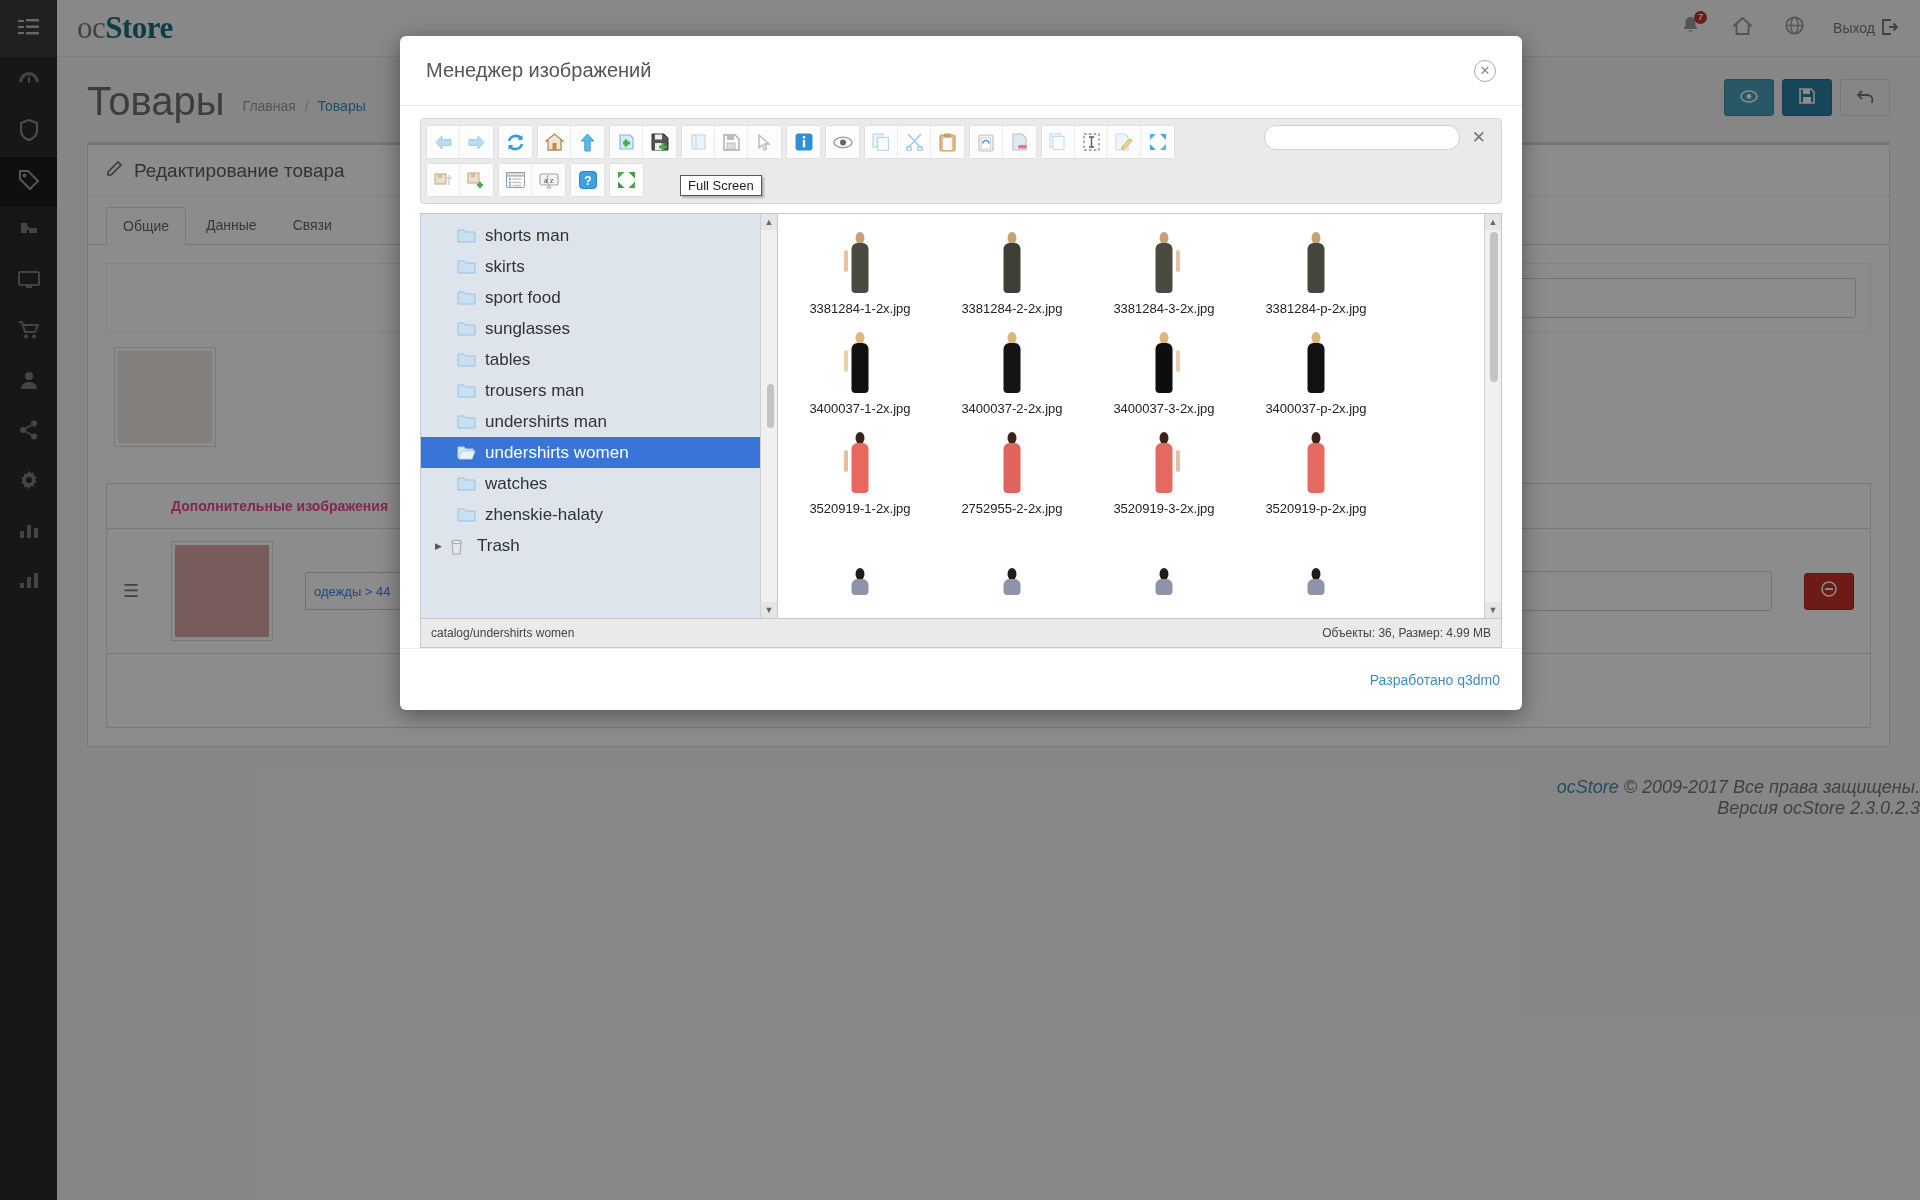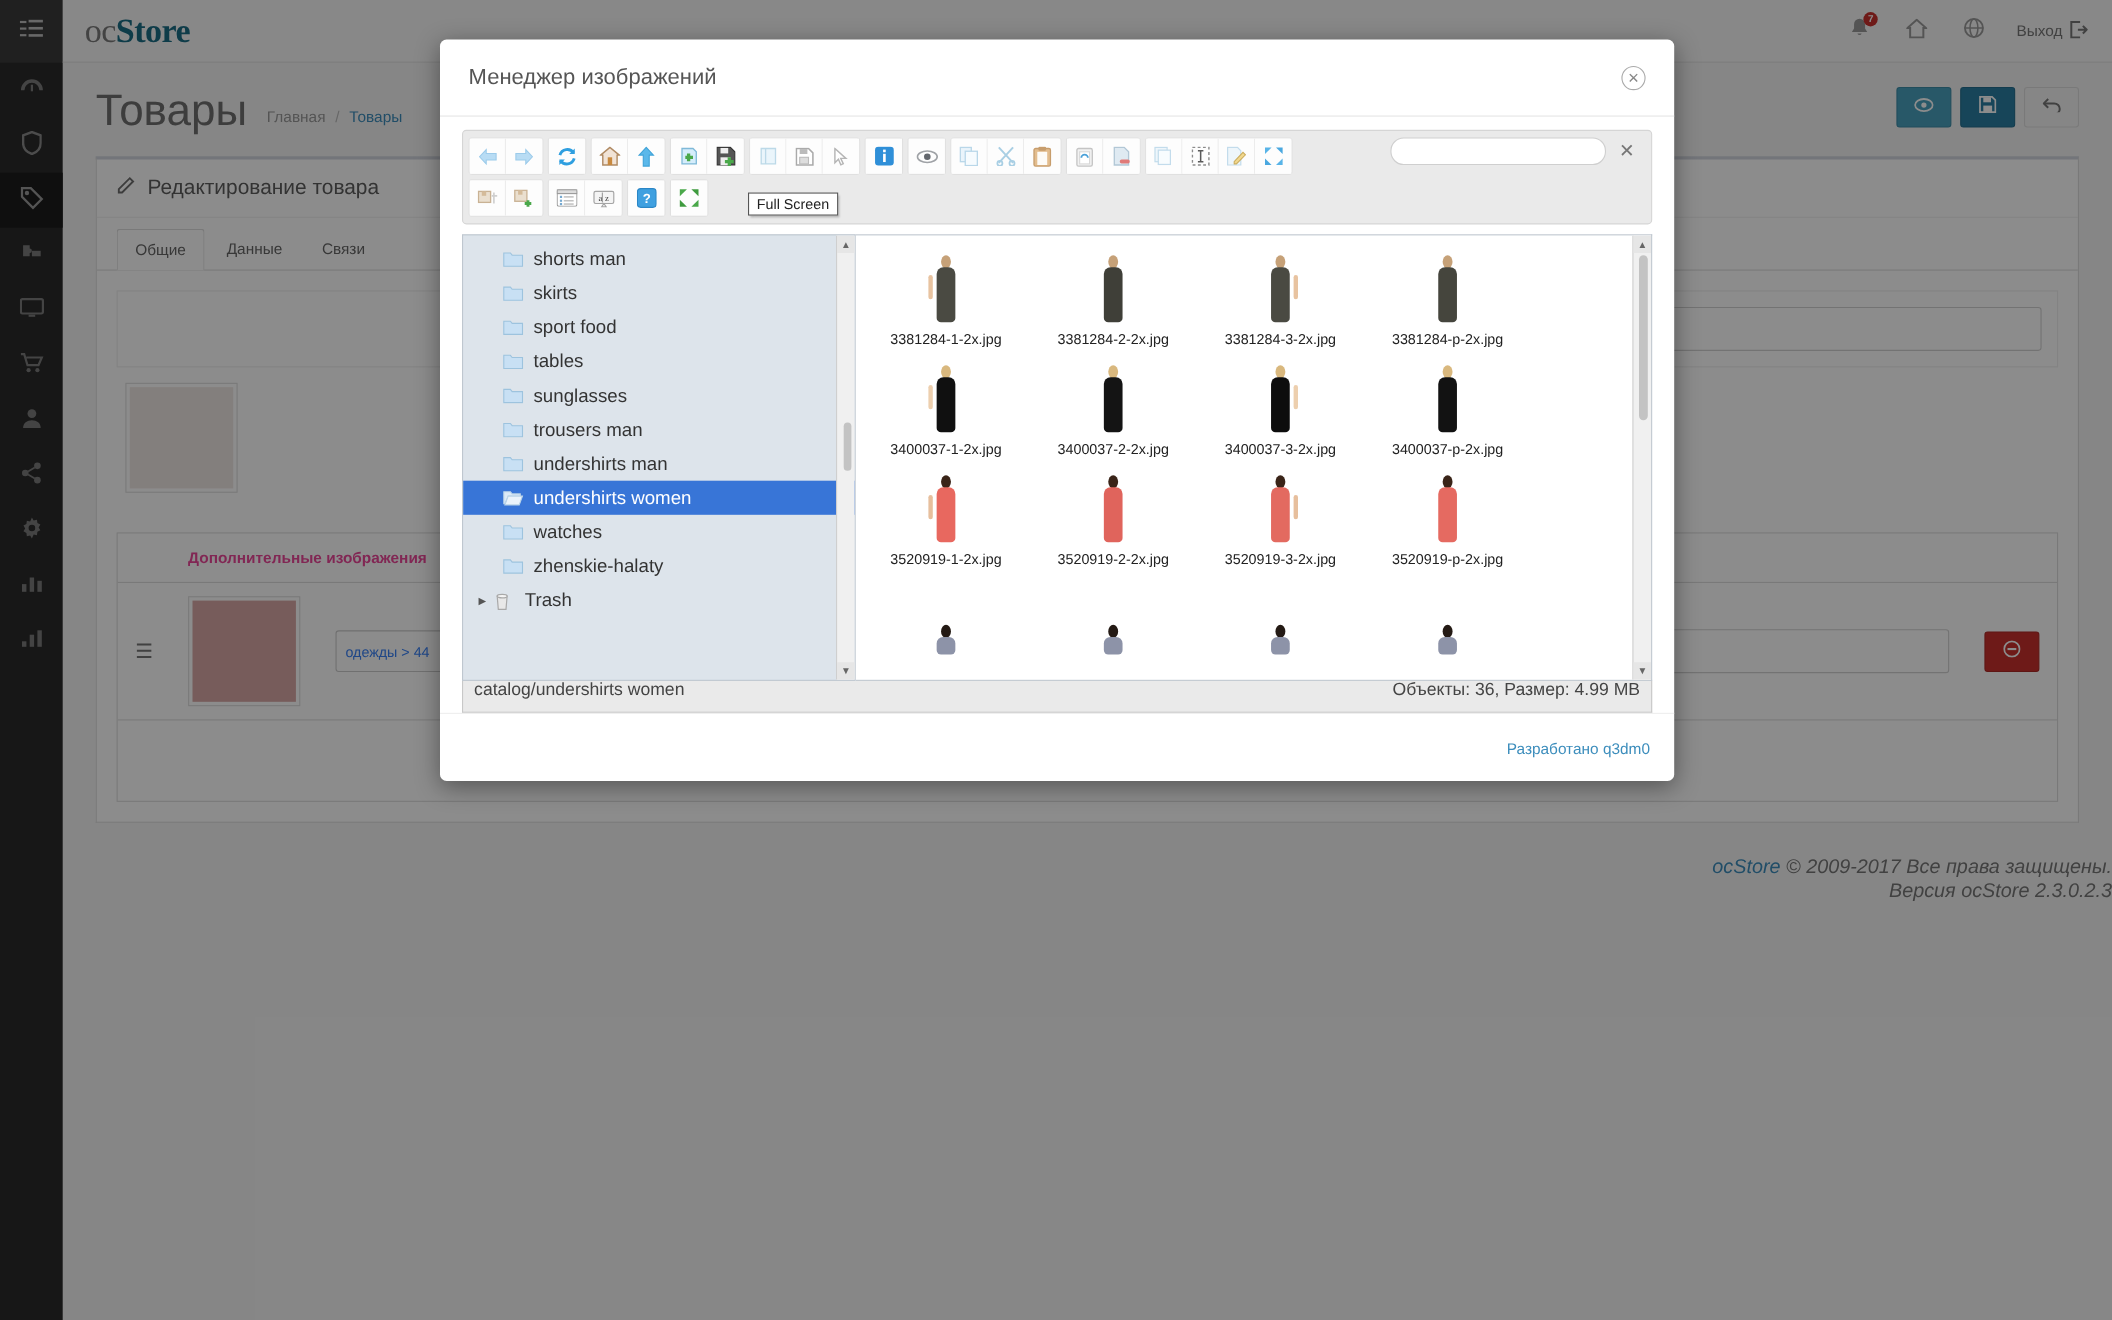--- a/index.html
+++ b/index.html
@@ -188,21 +188,21 @@
   .file-thumb { height: 66px; display: flex; align-items: flex-end; justify-content: center; }
   .file-name { font-size: 13px; color: #222; margin-top: 5px; white-space: nowrap; }
   .files-scroll {
     position: absolute; right: 0; top: 0; width: 17px; height: 100%;
     background: #f0f0f0; border-left: 1px solid #cfcfcf;
   }
   .files-thumb { position: absolute; right: 3px; top: 18px; width: 8px; height: 150px; background: #c3c3c3; border-radius: 4px; }
 
   .fm-status {
     height: 29px; background: #eaeaea; border: 1px solid #c8c8c8; border-top: none;
-    display: flex; align-items: flex-start; padding: 0 10px; font-size: 16px; color: #444;
+    display: flex; align-items: center; padding: 0 10px; font-size: 12px; color: #444;
   }
   .fm-status .right { margin-left: auto; }
 
   
   .silh { width: 30px; height: 64px; position: relative; }
   .silh .head { position: absolute; left: 50%; transform: translateX(-50%); top: 0; width: 9px; height: 12px; border-radius: 50%; }
   .silh .body { position: absolute; left: 50%; transform: translateX(-50%); top: 11px; width: 17px; height: 50px; border-radius: 6px 6px 4px 4px; }
   .silh .arm { position: absolute; top: 18px; width: 4px; height: 22px; border-radius: 3px; }
 </style>
 </head>
@@ -826,30 +826,30 @@
             </span>
             <span>sport food</span>
           </div>
 
           <div class="tree-item">
             <span class="folder-ico">
               <svg width="19" height="15" viewBox="0 0 19 15">
                   <path d="M1 2h6l1.6 2H18v10H1z" fill="#c8e0f4" stroke="#9dc3de" stroke-width="1"></path>
                 </svg>
             </span>
-            <span>tables</span>
+            <span>sunglasses</span>
           </div>
 
           <div class="tree-item">
             <span class="folder-ico">
               <svg width="19" height="15" viewBox="0 0 19 15">
                   <path d="M1 2h6l1.6 2H18v10H1z" fill="#c8e0f4" stroke="#9dc3de" stroke-width="1"></path>
                 </svg>
             </span>
-            <span>sunglasses</span>
+            <span>tables</span>
           </div>
 
 
           <div class="tree-item">
             <span class="folder-ico">
               <svg width="19" height="15" viewBox="0 0 19 15">
                   <path d="M1 2h6l1.6 2H18v10H1z" fill="#c8e0f4" stroke="#9dc3de" stroke-width="1"></path>
                 </svg>
             </span>
             <span>trousers man</span>
@@ -1009,21 +1009,21 @@
             <div class="file-name">3520919-1-2x.jpg</div>
           </div>
 
           <div class="file-cell">
             <div class="file-thumb">
               <div class="silh">
                 <div class="head" style="background:#3a2418"></div>
                   <div class="body" style="background:#e0645c"></div>
               </div>
             </div>
-            <div class="file-name">3520919-2-2x.jpg</div>
+            <div class="file-name">2752955-2-2x.jpg</div>
           </div>
 
           <div class="file-cell">
             <div class="file-thumb">
               <div class="silh">
                 <div class="head" style="background:#3a2418"></div>
                   <div class="body" style="background:#e36a60"></div>
                 <div class="arm" style="background:#e7bf9d;right:-1px"></div>
               </div>
             </div>

